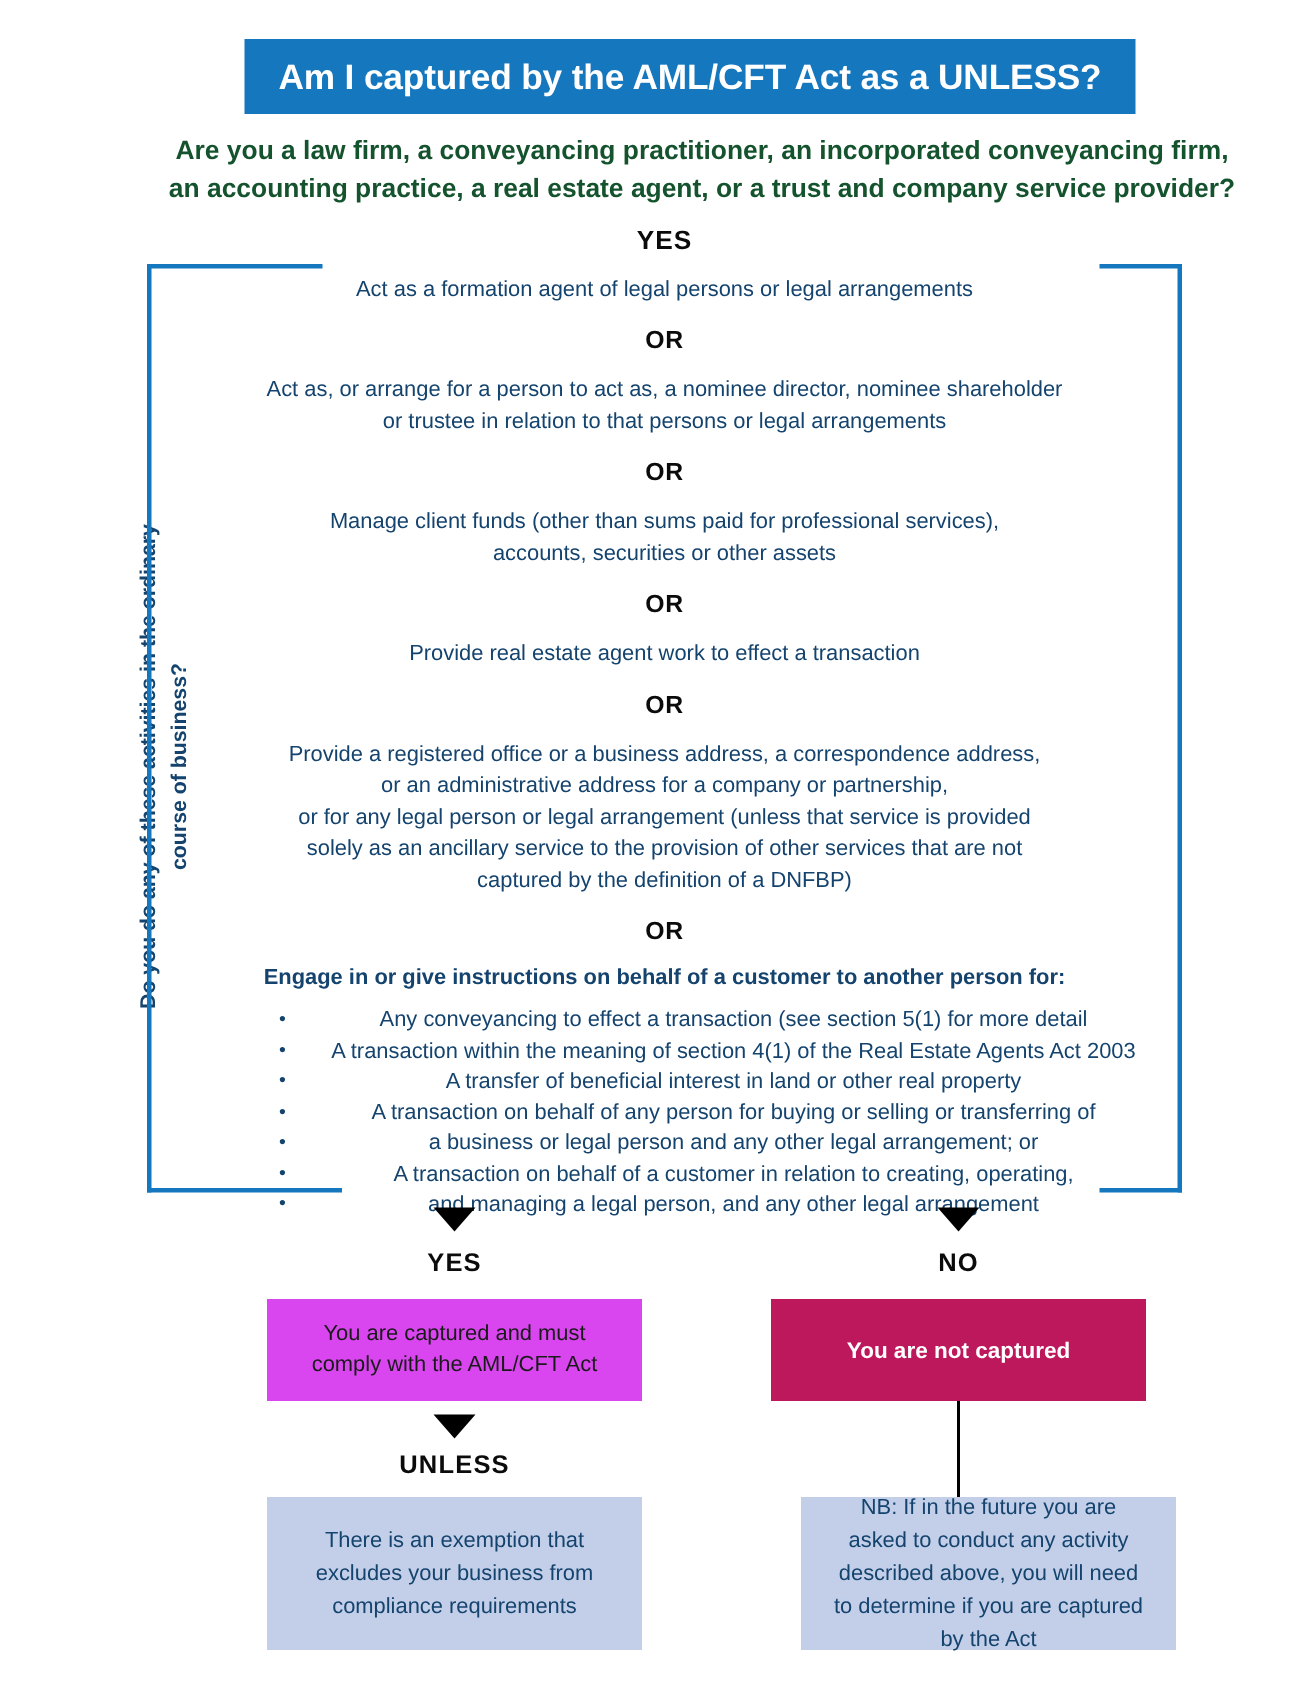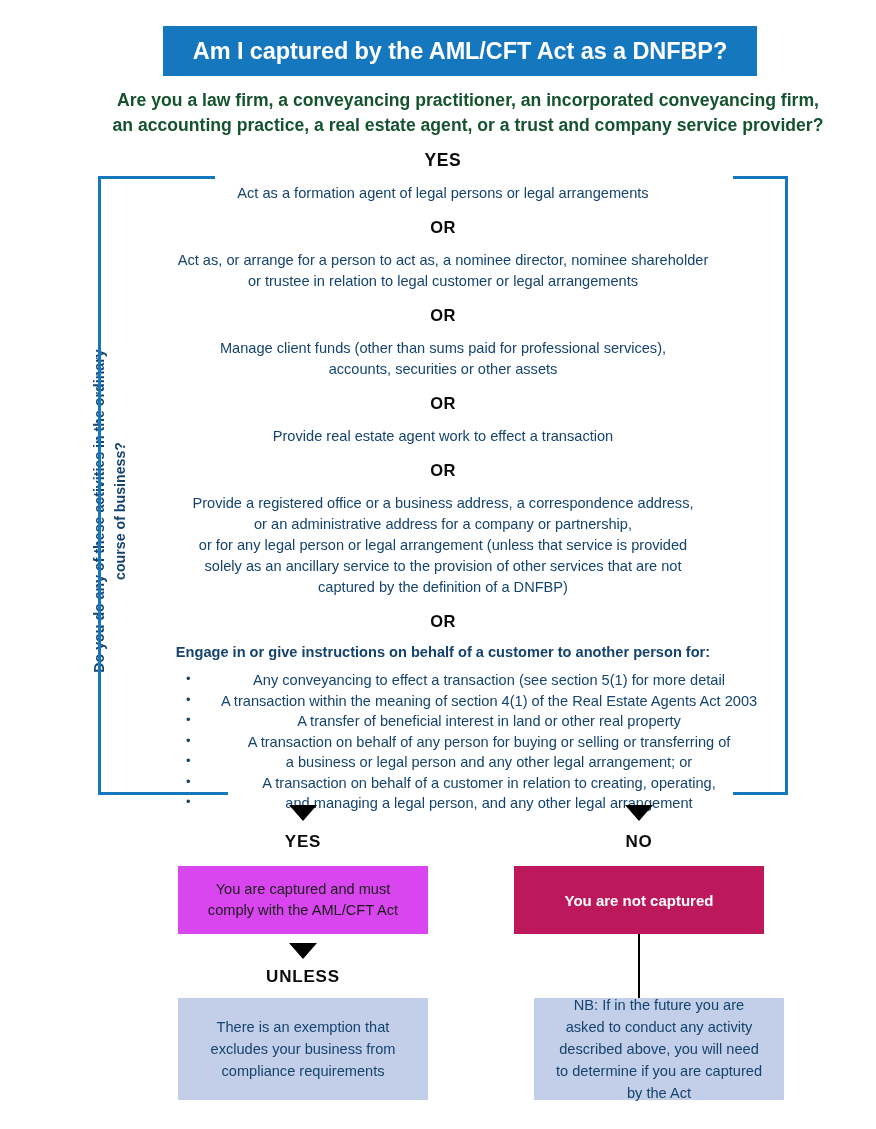--- a/index.html
+++ b/index.html
@@ -200,21 +200,21 @@
   .connector {
     position: absolute;
     background: #000000;
     width: 2px;
   }
 </style>
 </head>
 <body>
 
 <div class="title-banner">
-  <span class="title-banner-text">Am I captured by the AML/CFT Act as a DNFBP?</span>
+  <span class="title-banner-text">Am I captured by the AML/CFT Act as a UNLESS?</span>
 </div>
 
 <div class="subtitle">
   <div>Are you a law firm, a conveyancing practitioner, an incorporated conveyancing firm,</div>
   <div>an accounting practice, a real estate agent, or a trust and company service provider?</div>
 </div>
 
 <div class="side-label">
   <div>Do you do any of these activities in the ordinary</div>
   <div>course of business?</div>
@@ -234,21 +234,21 @@
   <div class="yes-top">YES</div>
 
   <div class="activity">
     <div>Act as a formation agent of legal persons or legal arrangements</div>
   </div>
 
   <div class="or-sep">OR</div>
 
   <div class="activity">
     <div>Act as, or arrange for a person to act as, a nominee director, nominee shareholder</div>
-    <div>or trustee in relation to legal customer or legal arrangements</div>
+    <div>or trustee in relation to that persons or legal arrangements</div>
   </div>
 
   <div class="or-sep">OR</div>
 
   <div class="activity">
     <div>Manage client funds (other than sums paid for professional services),</div>
     <div>accounts, securities or other assets</div>
   </div>
 
   <div class="or-sep">OR</div>

